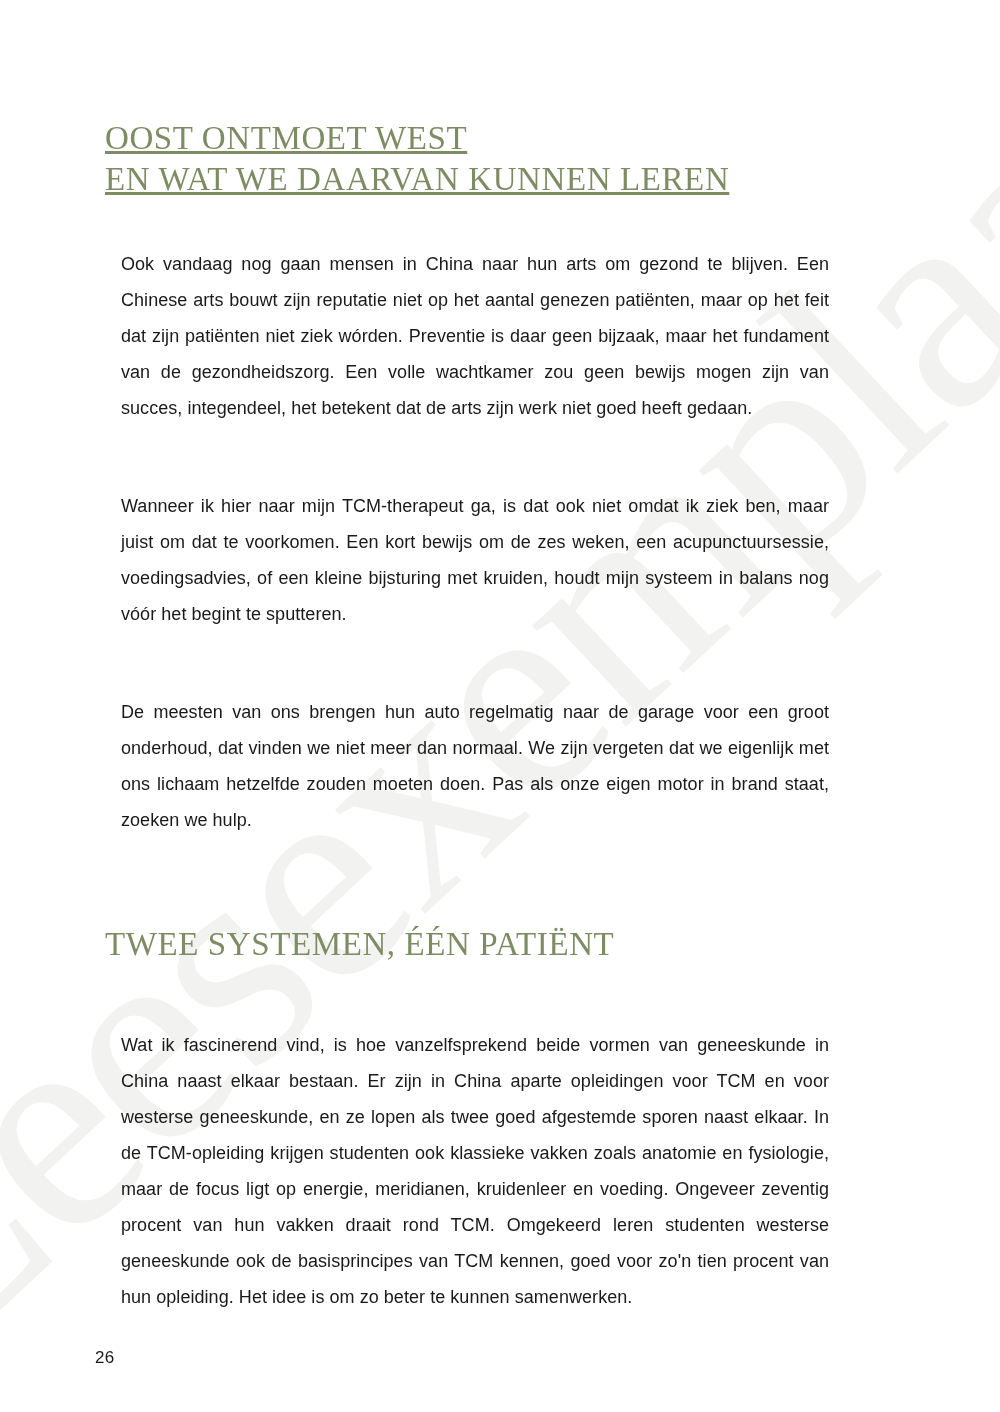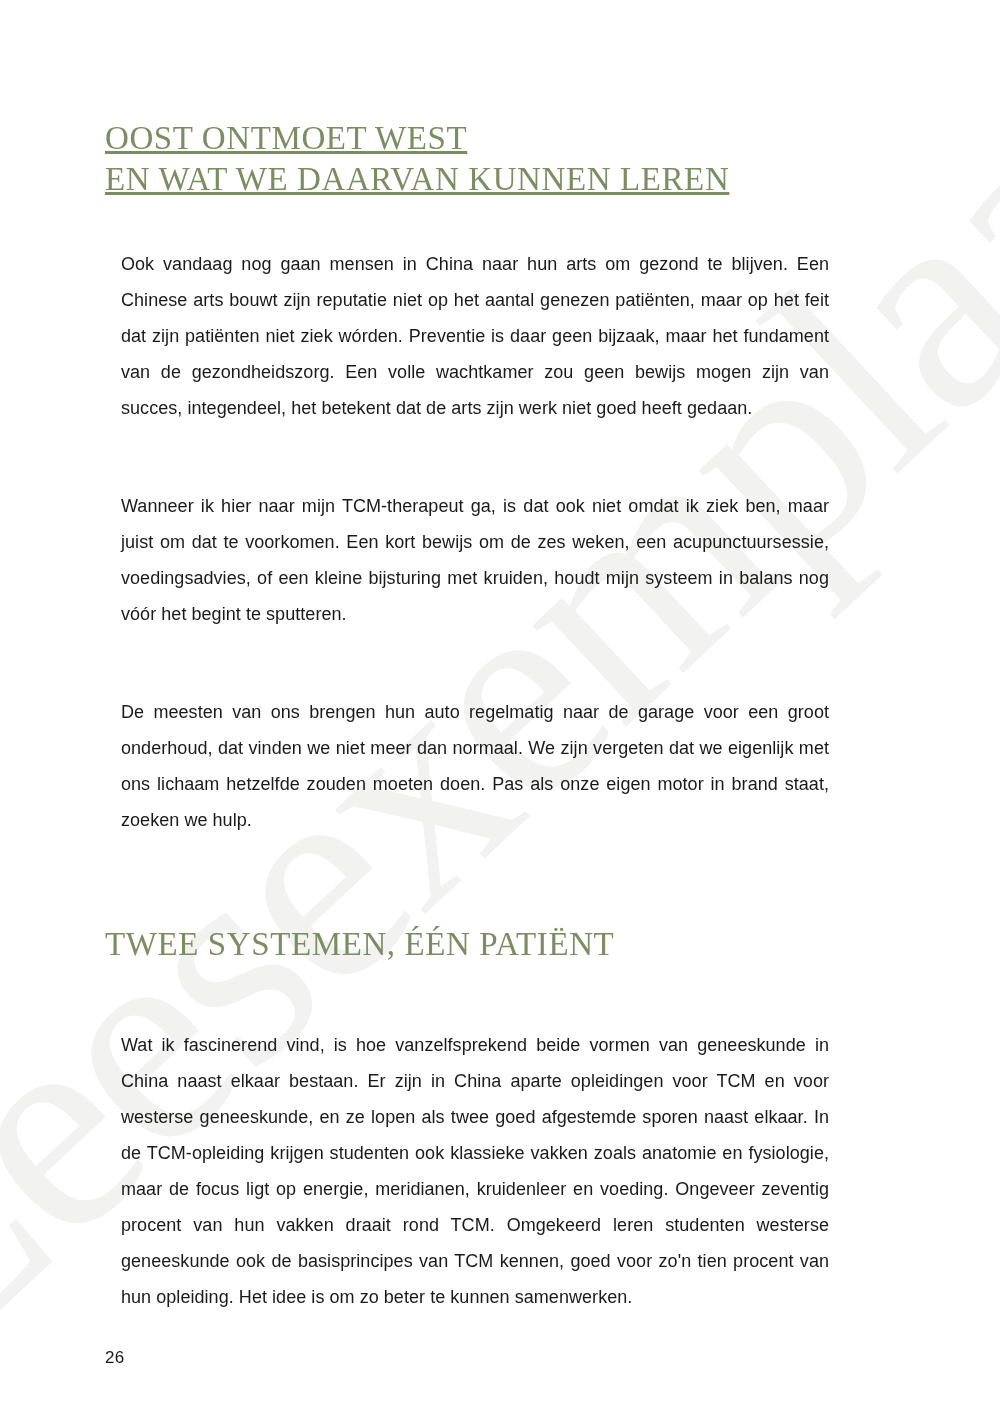--- a/index.html
+++ b/index.html
@@ -89,21 +89,21 @@
 
   
   .gap-heading-to-text { height: 30px; }
   .gap-paragraph       { height: 30px; }
   .gap-before-section  { height: 70px; }
   .gap-after-section   { height: 46px; }
   .top-offset          { height: 118px; }
 
   .page-number {
     position: absolute;
-    left: 105px;
+    left: 95px;
     top: 1348px;
     z-index: 2;
     font-family: "Liberation Sans", "DejaVu Sans", sans-serif;
     font-size: 17px;
     color: #1a1a1a;
     letter-spacing: 0.3px;
   }
 </style>
 </head>
 <body>

